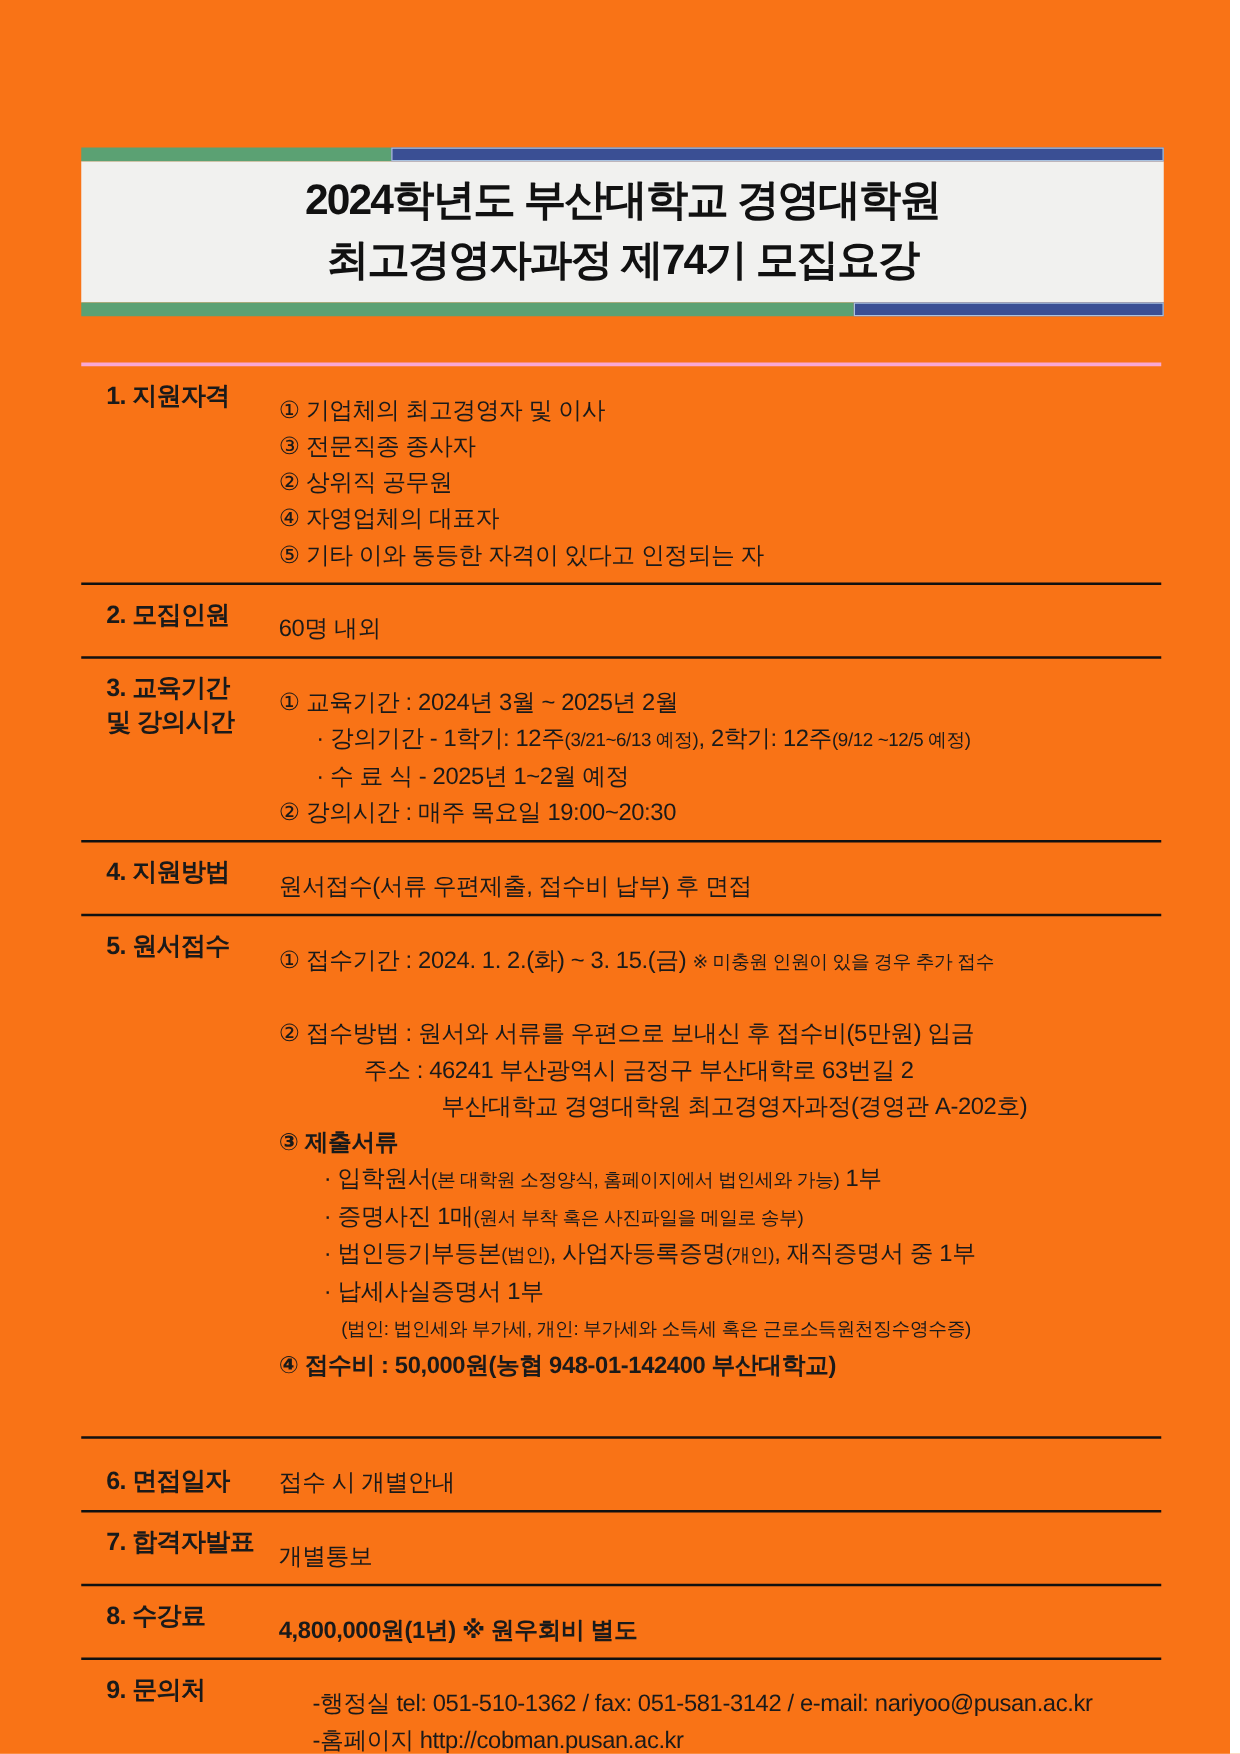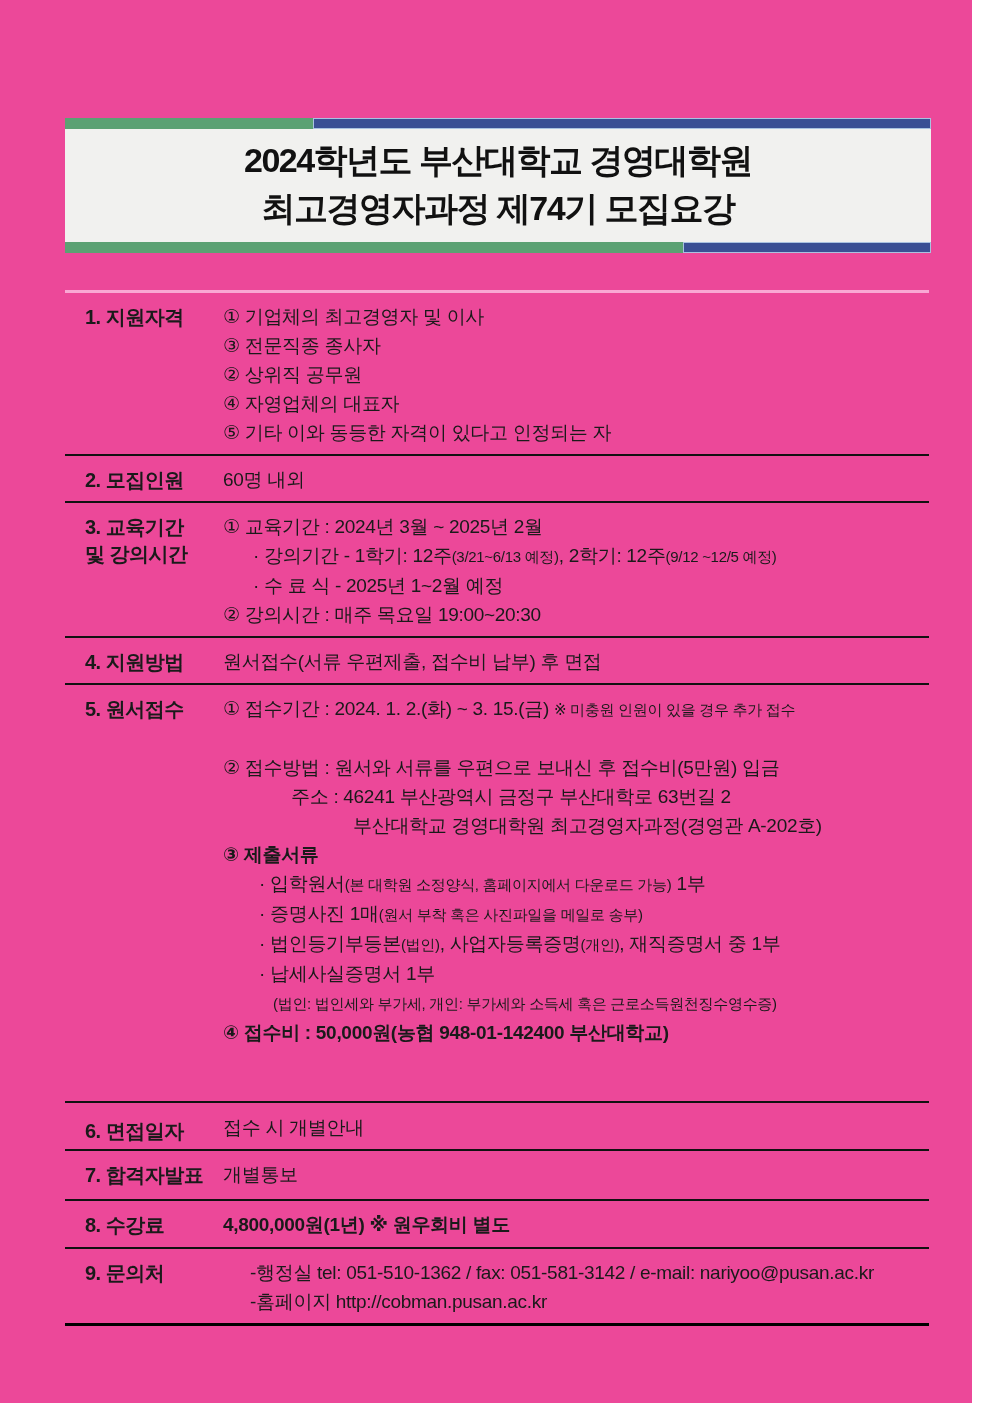--- a/index.html
+++ b/index.html
@@ -1,21 +1,21 @@
 <!DOCTYPE html>
 <html lang="ko" style="--green: #5ba173; --blue: #3a4f94; --blue-edge: #a9c2e0; --title-bg: #f1f1ef;"><head>
 <meta charset="utf-8">
 <style>
   html,body{margin:0;padding:0;}
   body{
     width:992px;height:1403px;background:#ffffff;
     font-family:"Liberation Sans","DejaVu Sans",sans-serif;
     color:#1a1a1a;
   }
-  .page{position:relative;width:972px;height:1403px;overflow:hidden;background:#ec4899;}
+  .page{position:relative;width:972px;height:1403px;overflow:hidden;background:#f97316;padding-left:12px;}
 
   
   .banner{position:absolute;left:65px;top:118px;width:866px;}
   .bar{display:flex;height:11px;}
   .seg{height:100%;}
   .seg.green{background:var(--green);}
   .seg.blue{background:var(--blue);border:1px solid var(--blue-edge);box-sizing:border-box;flex:1;}
   .bar-top .green{width:248px;}
   .bar-bottom .green{width:618px;}
   .title-box{background:var(--title-bg);text-align:center;padding:7px 0 9px;}
@@ -30,21 +30,21 @@
     border-top:3px solid #f9a8d4;border-bottom:3px solid #000;
   }
   .row{display:flex;border-bottom:2px solid #111;box-sizing:border-box;}
   .row:last-child{border-bottom:none;gap:27px;}
   .row-label{
     width:158px;flex-shrink:0;box-sizing:border-box;
     padding:11px 0 0 20px;
     font-weight:bold;font-size:20px;line-height:1.35;
     white-space:pre-line;letter-spacing:-0.5px;
   }
-  .row-content{flex:1;padding:9px 6px 7px 0;font-size:19px;letter-spacing:-0.3px;}
+  .row-content{flex:1;padding:9px 6px 7px 0;font-size:19px;letter-spacing:-0.3px;margin-top:12px;}
   .line{line-height:29px;min-height:29px;white-space:nowrap;}
   .sm{font-size:15px;}
   .bd{font-weight:bold;}
 </style>
 </head>
 <body>
 
 <div class="page">
 
   <div class="banner">
@@ -97,21 +97,21 @@
       </div>
       <div class="row" style="min-height: 418px;">
         <div class="row-label">5. 원서접수</div>
         <div class="row-content">
           <div class="line"><span class="">① 접수기간 : 2024. 1. 2.(화) ~ 3. 15.(금) </span><span class="sm ">※ 미충원 인원이 있을 경우 추가 접수</span></div>
           <div class="line"></div>
           <div class="line"><span class="">② 접수방법 : 원서와 서류를 우편으로 보내신 후 접수비(5만원) 입금</span></div>
           <div class="line" style="padding-left: 68px;"><span class="">주소 : 46241 부산광역시 금정구 부산대학로 63번길 2</span></div>
           <div class="line" style="padding-left: 130px;"><span class="">부산대학교 경영대학원 최고경영자과정(경영관 A-202호)</span></div>
           <div class="line"><span class="bd">③ 제출서류</span></div>
-          <div class="line" style="padding-left: 36px;"><span class="">· 입학원서</span><span class="sm ">(본 대학원 소정양식, 홈페이지에서 다운로드 가능)</span><span class=""> 1부</span></div>
+          <div class="line" style="padding-left: 36px;"><span class="">· 입학원서</span><span class="sm ">(본 대학원 소정양식, 홈페이지에서 법인세와 가능)</span><span class=""> 1부</span></div>
           <div class="line" style="padding-left: 36px;"><span class="">· 증명사진 1매</span><span class="sm ">(원서 부착 혹은 사진파일을 메일로 송부)</span></div>
           <div class="line" style="padding-left: 36px;"><span class="">· 법인등기부등본</span><span class="sm ">(법인)</span><span class="">, 사업자등록증명</span><span class="sm ">(개인)</span><span class="">, 재직증명서 중 1부</span></div>
           <div class="line" style="padding-left: 36px;"><span class="">· 납세사실증명서 1부</span></div>
           <div class="line" style="padding-left: 50px;"><span class="sm ">(법인: 법인세와 부가세, 개인: 부가세와 소득세 혹은 근로소득원천징수영수증)</span></div>
           <div class="line"><span class="bd">④ 접수비 : 50,000원(농협 948-01-142400 부산대학교)</span></div>
         </div>
       </div>
       <div class="row" style="min-height: 48px; align-items: center;">
         <div class="row-label">6. 면접일자</div>
         <div class="row-content">

